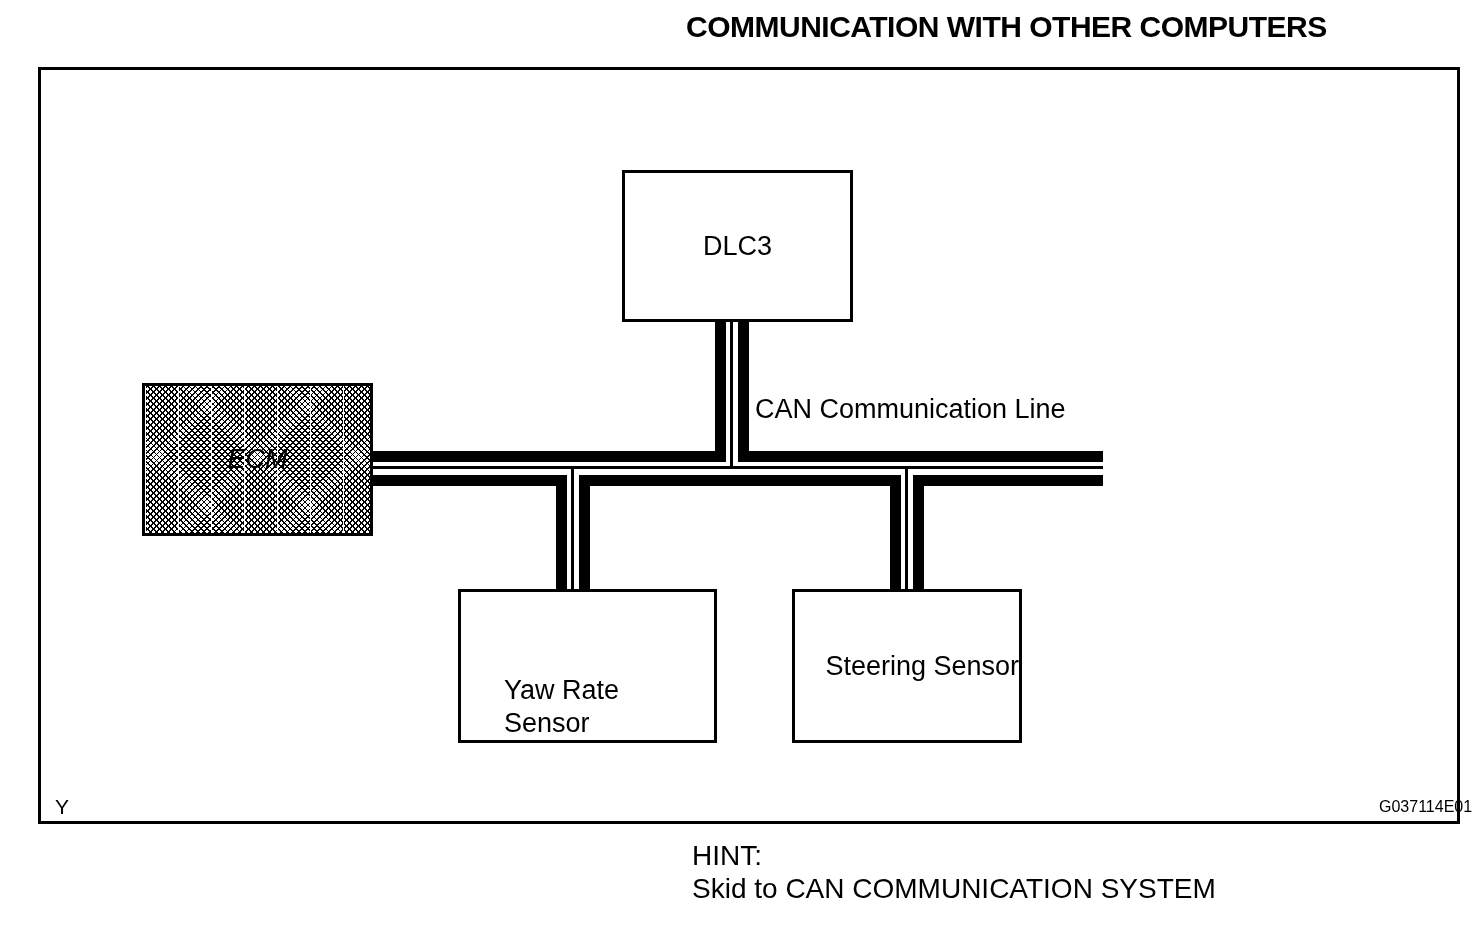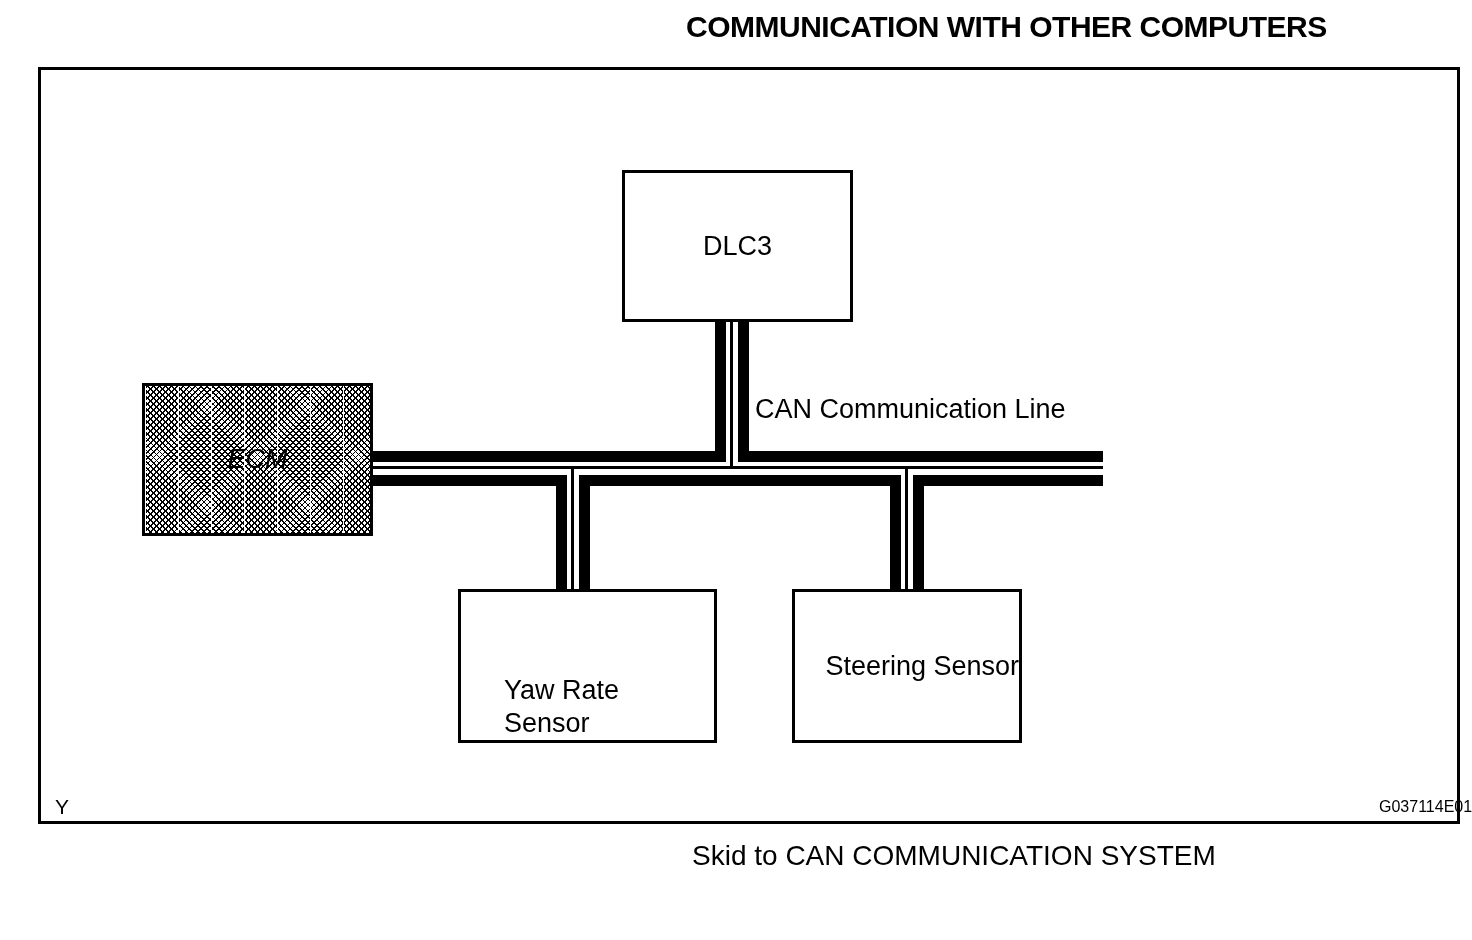--- a/index.html
+++ b/index.html
@@ -132,16 +132,17 @@
     <div class="node node-steering" style="left:751px; top:519px;">
       <span class="lbl">Steering Sensor</span>
     </div>
 
     <div class="can-label" style="left:714px; top:324px;text-align:right;">CAN Communication Line</div>
     <div class="corner-y" style="left:14px; top:725px;">Y</div>
     <div class="figure-code" style="left:1330px; top:728px;">G037114E01</div>
   </div>
 
   <div class="hint">
+    <div>HINT:</div>
     <div>Skid to CAN COMMUNICATION SYSTEM</div>
   </div>
 
 </div>
 
 </body></html>

